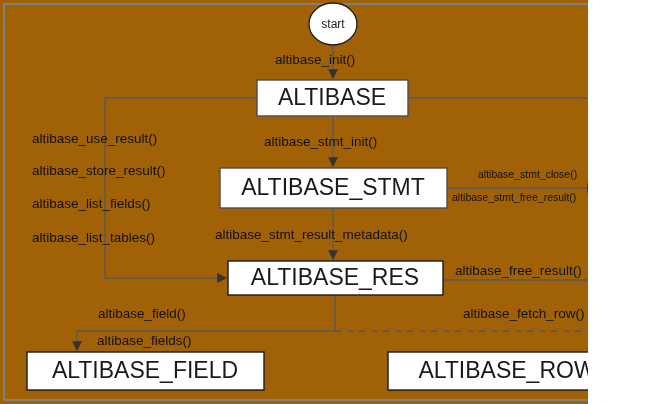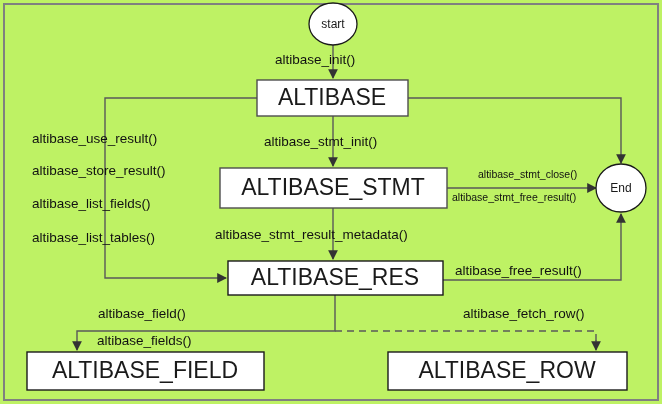--- a/index.html
+++ b/index.html
@@ -2,23 +2,23 @@
 <html><head>
 <meta charset="utf-8">
 <style>
   html, body {
     margin: 0;
     padding: 0;
     background: #ffffff;
   }
   #canvas {
     position: relative;
-    width: 662px;
+    width: 588px;
     height: 404px;
-    background: #bef264;
+    background: #a16207;
     font-family: "Liberation Sans", sans-serif;
     overflow: hidden;
   }
   svg#diagram {
     position: absolute;
     top: 0;
     left: 0;
     width: 662px;
     height: 404px;
   }

